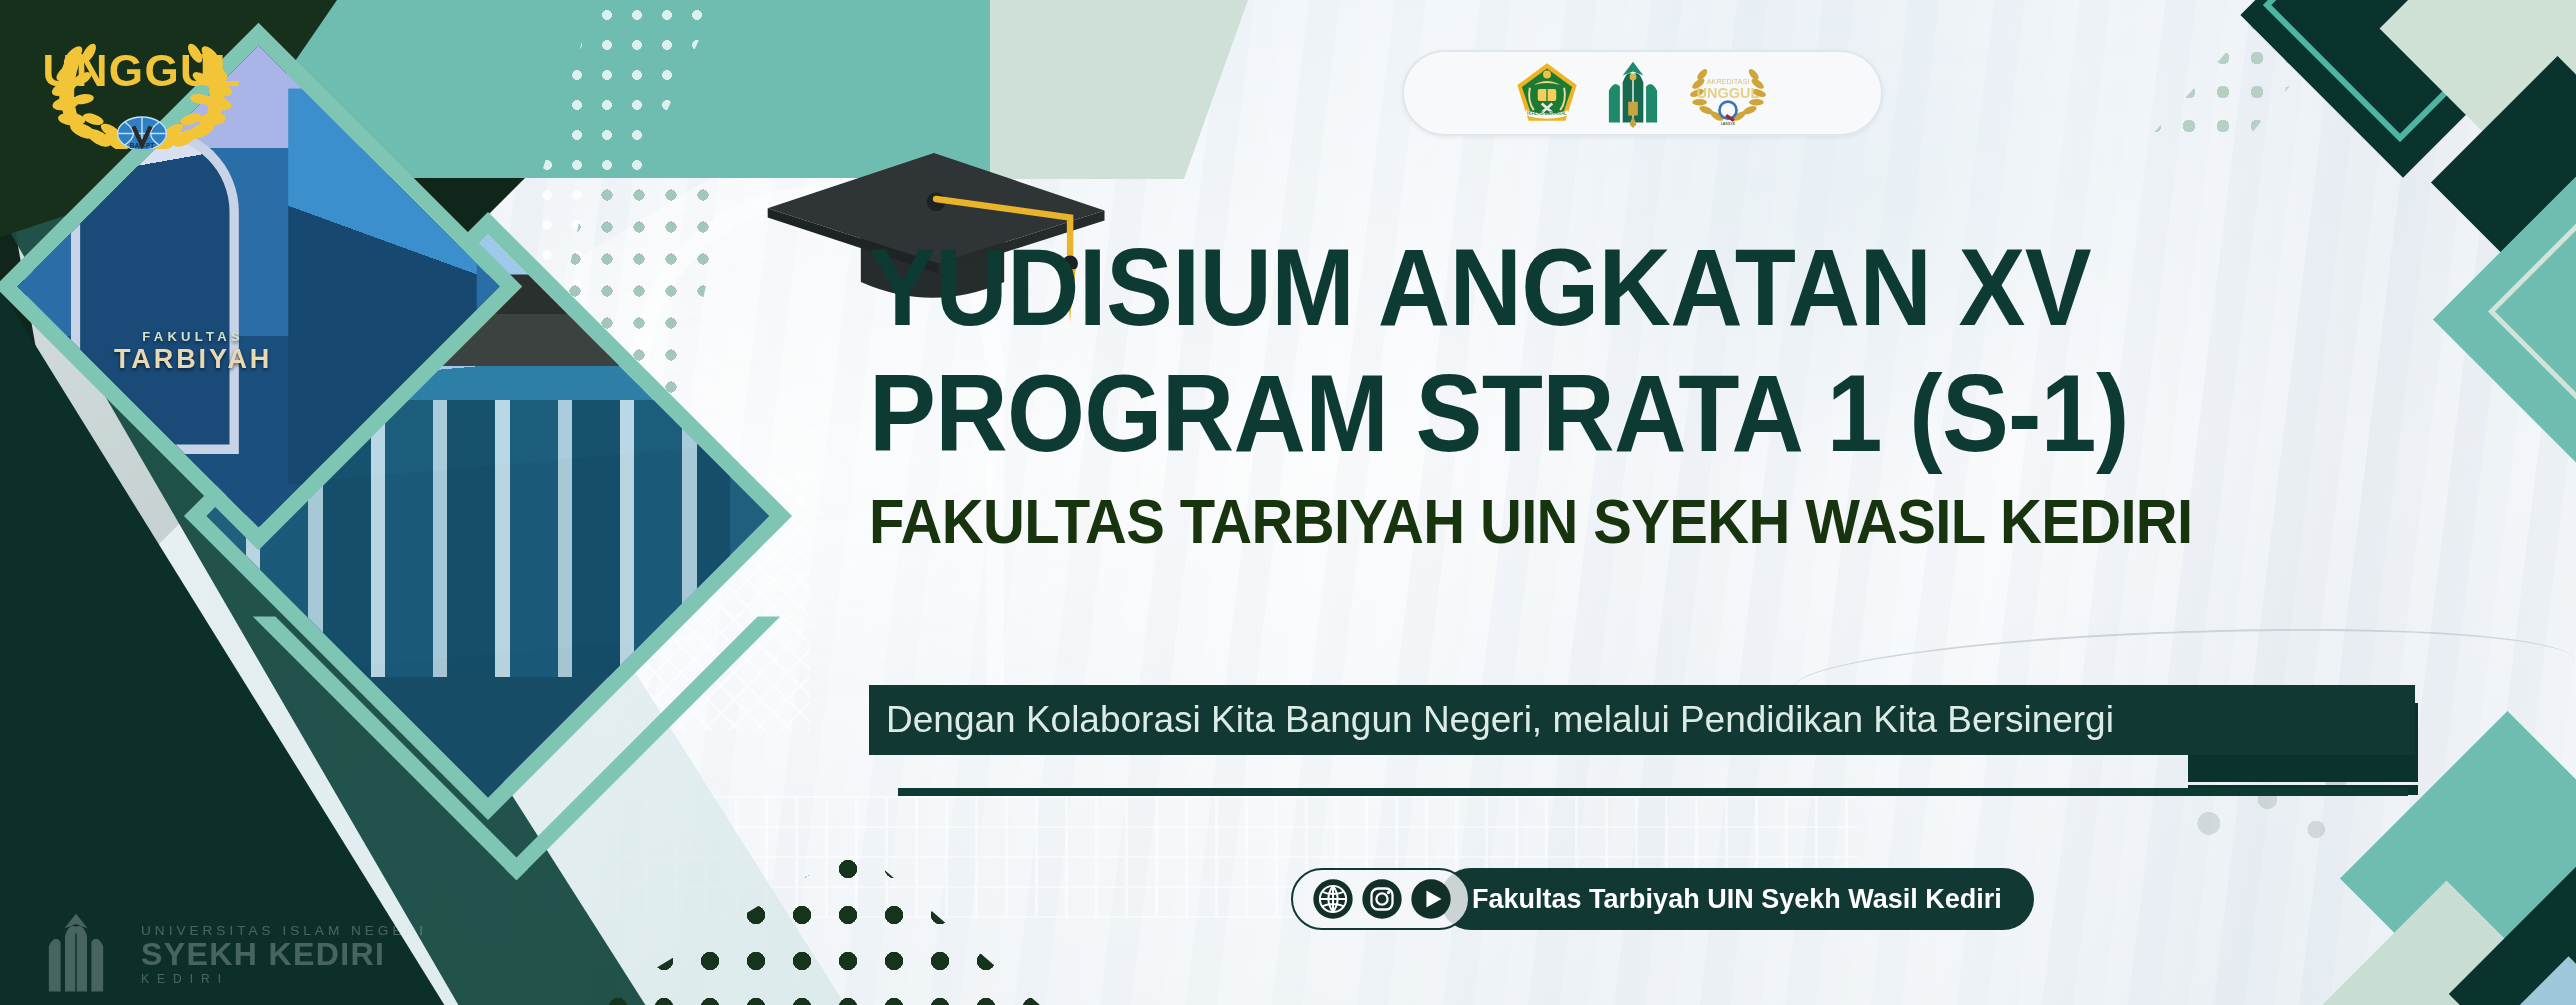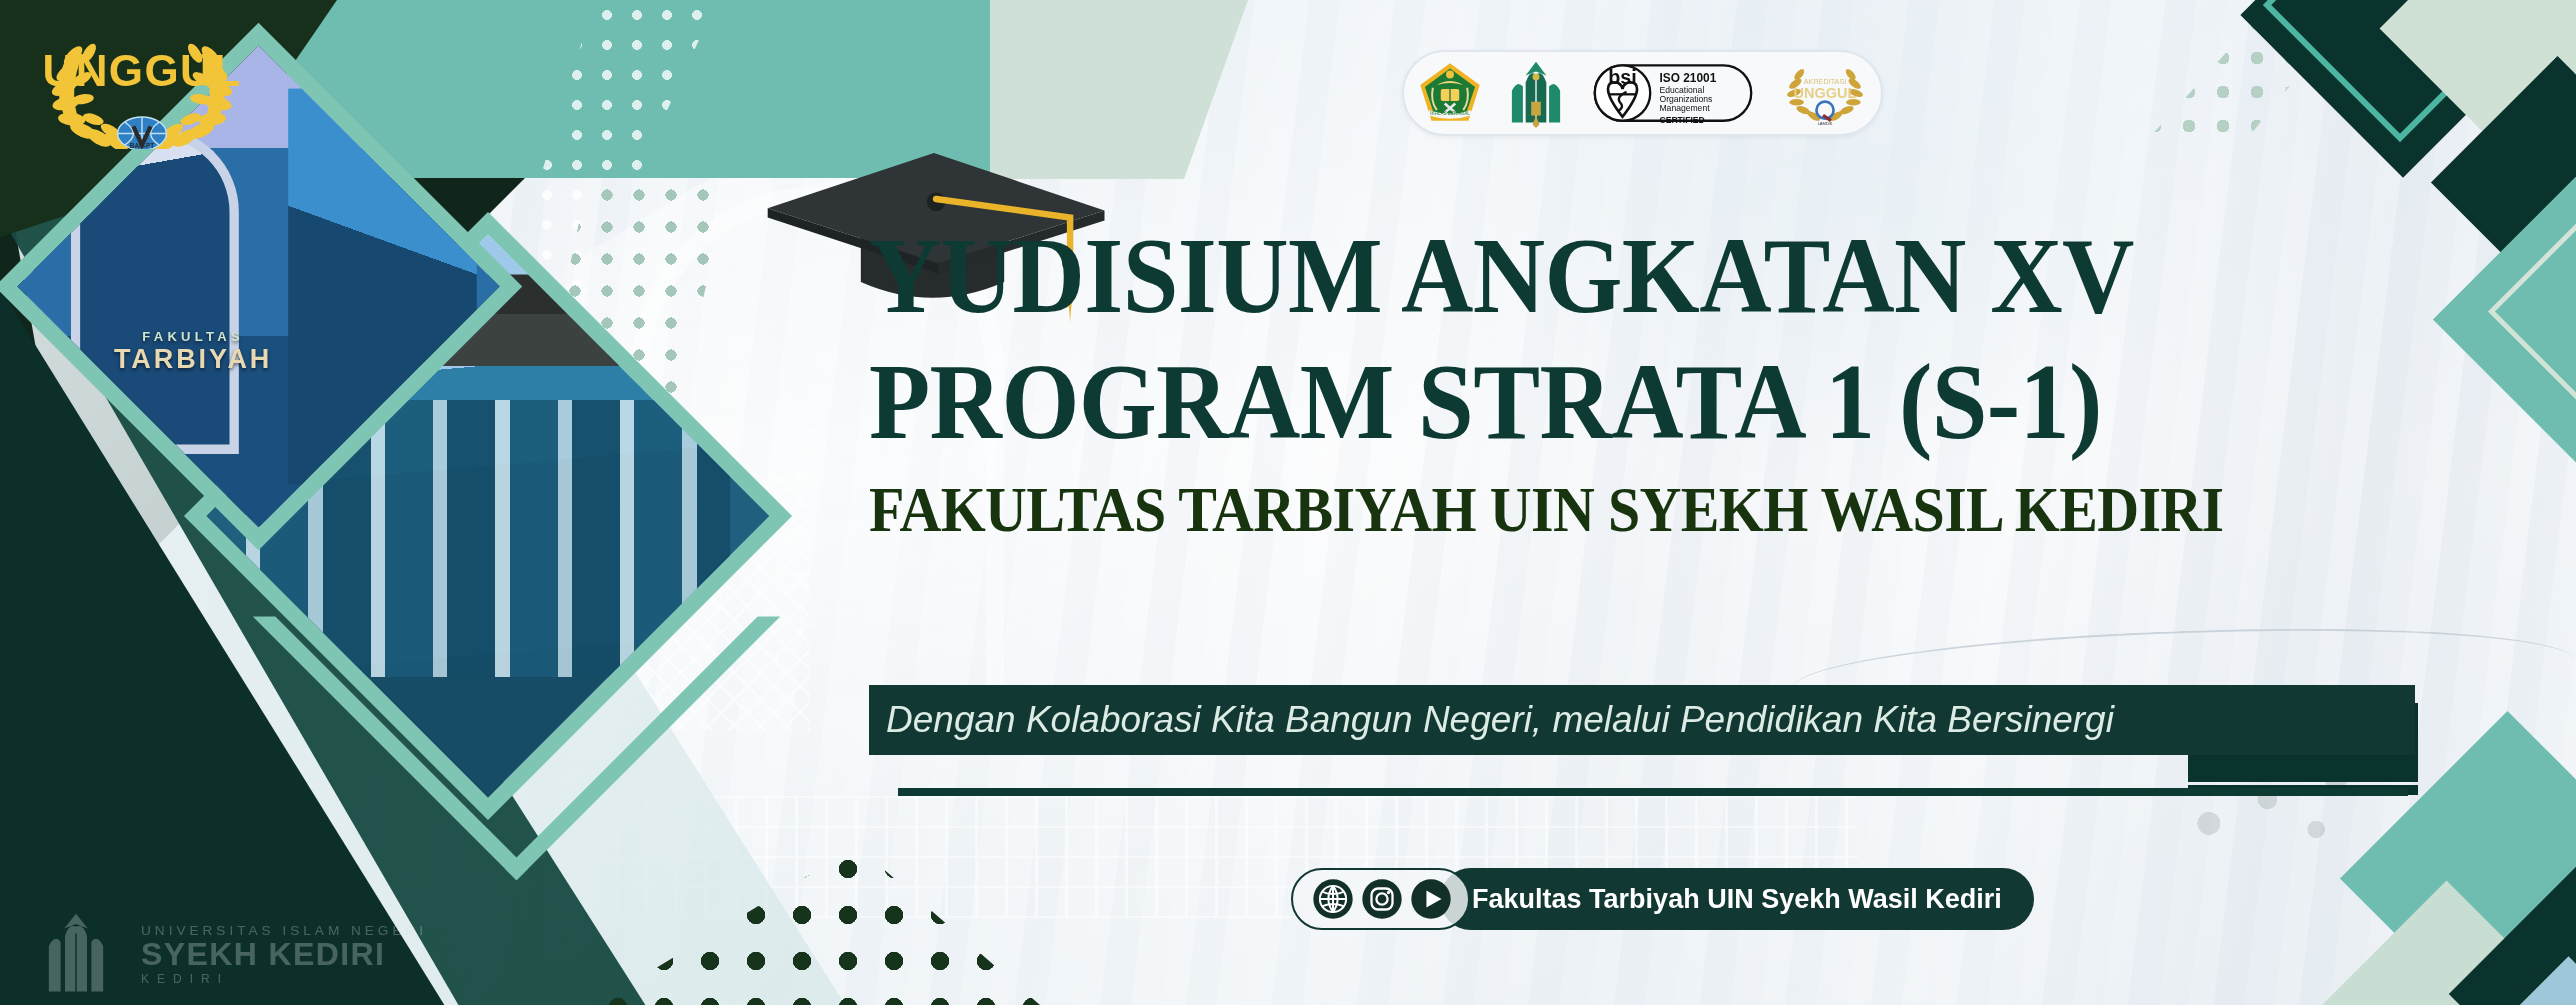--- a/index.html
+++ b/index.html
@@ -302,42 +302,42 @@
     background:#f7f9fb;
     border:2.2px solid #dfe6ed;
     border-radius:43px;
     display:flex; align-items:center; justify-content:center; gap:21.5px;
     padding:0 26px;
     box-shadow:0 1.4px 5.7px rgba(0,0,0,.06);
   }
   .cert-logo{ display:flex; align-items:center; }
 
   
-  .title-block{ position:absolute; left:869px; top:226px; width:1542px;font-family:Liberation Serif, serif; }
+  .title-block{ position:absolute; left:869px; top:237px; width:1542px; }
   .t-line{
     color:#0d3b34;
     font-weight:bold;
     line-height:.92;
     letter-spacing:-0.7px;
     transform:scaleX(.92);
     transform-origin:left center;
     white-space:nowrap;
   }
   .t1{ font-size:109px; }
   .t2{ font-size:109px; margin-top:26px; }
   .t3{ font-size:63px; color:#17340f; margin-top:29px; letter-spacing:-0.7px; }
 
   .ribbon{
     position:absolute; left:869px; top:685px;
     width:1546px; height:70px;
     background:#123833;
     display:flex; align-items:center;
   }
   .ribbon span{
-    color:#dcebe4; font-size:37px; font-style:italic;
+    color:#dcebe4; font-size:37px; 
     padding-left:17px; white-space:nowrap;
   }
   .rule{
     position:absolute; left:898px; top:788px; width:1510px; height:8px;
     background:#0d3b34;
   }
 
   
   .socialbar{
     position:absolute; left:1291px; top:868px;
@@ -490,35 +490,20 @@
         <path d="M80 46 L80 92 L64 92 L64 40 Q72 30 80 46Z" fill="#1f8a6b"></path>
         <path d="M30 34 L30 92 L44 92 L44 22 Q36 16 30 34Z" fill="#17694f"></path>
         <path d="M60 34 L60 92 L46 92 L46 22 Q54 16 60 34Z" fill="#17694f"></path>
         <path d="M45 4 L60 24 L45 18 L30 24Z" fill="#1f8a6b"></path>
         <circle cx="45" cy="26" r="5" fill="#d8b64a"></circle>
         <path d="M38 62 H52 V82 H38Z" fill="#c9a542"></path>
         <path d="M45 82 L50 95 L45 100 L40 95Z" fill="#c9a542"></path>
       </svg>
     </span>
 
-    <span class="cert-logo">
-      <svg width="172" height="66" viewBox="0 0 260 100">
-        <path d="M52 8 H205 a42 42 0 0 1 0 84 H52 a42 42 0 0 1 0 -84 Z" fill="none" stroke="#111" stroke-width="3.5"></path>
-        <circle cx="52" cy="50" r="42" fill="#fff" stroke="#111" stroke-width="3.5"></circle>
-        <text x="52" y="36" font-size="30" font-weight="bold" text-anchor="middle" fill="#111" font-family="Liberation Sans, sans-serif">bsi</text>
-        <path d="M30 44 Q30 34 40 34 Q50 34 52 44 Q54 34 64 34 Q74 34 74 44 Q74 58 52 86 Q30 58 30 44 Z" fill="none" stroke="#111" stroke-width="4"></path>
-        <path d="M33 52 H71" stroke="#111" stroke-width="3.5"></path>
-        <path d="M58 48 Q42 56 48 64 Q56 72 44 78" stroke="#111" stroke-width="3.5" fill="none"></path>
-        <text x="108" y="34" font-size="18" font-weight="bold" fill="#111" font-family="Liberation Sans, sans-serif">ISO 21001</text>
-        <text x="108" y="50" font-size="13" fill="#111" font-family="Liberation Sans, sans-serif">Educational</text>
-        <text x="108" y="64" font-size="13" fill="#111" font-family="Liberation Sans, sans-serif">Organizations</text>
-        <text x="108" y="78" font-size="13" fill="#111" font-family="Liberation Sans, sans-serif">Management</text>
-        <text x="108" y="96" font-size="13" font-weight="bold" fill="#111" font-family="Liberation Sans, sans-serif">CERTIFIED</text>
-      </svg>
-    </span>
 
     <span class="cert-logo">
       <svg width="86" height="66" viewBox="0 0 130 100">
         <g fill="#cfa53a">
           <ellipse cx="26" cy="22" rx="10" ry="5" transform="rotate(-50 26 22)"></ellipse>
           <ellipse cx="20" cy="36" rx="11" ry="5" transform="rotate(-36 20 36)"></ellipse>
           <ellipse cx="18" cy="50" rx="11" ry="5" transform="rotate(-20 18 50)"></ellipse>
           <ellipse cx="22" cy="64" rx="11" ry="5" transform="rotate(0 22 64)"></ellipse>
           <ellipse cx="32" cy="76" rx="11" ry="5" transform="rotate(22 32 76)"></ellipse>
           <ellipse cx="48" cy="85" rx="11" ry="5" transform="rotate(32 48 85)"></ellipse>

